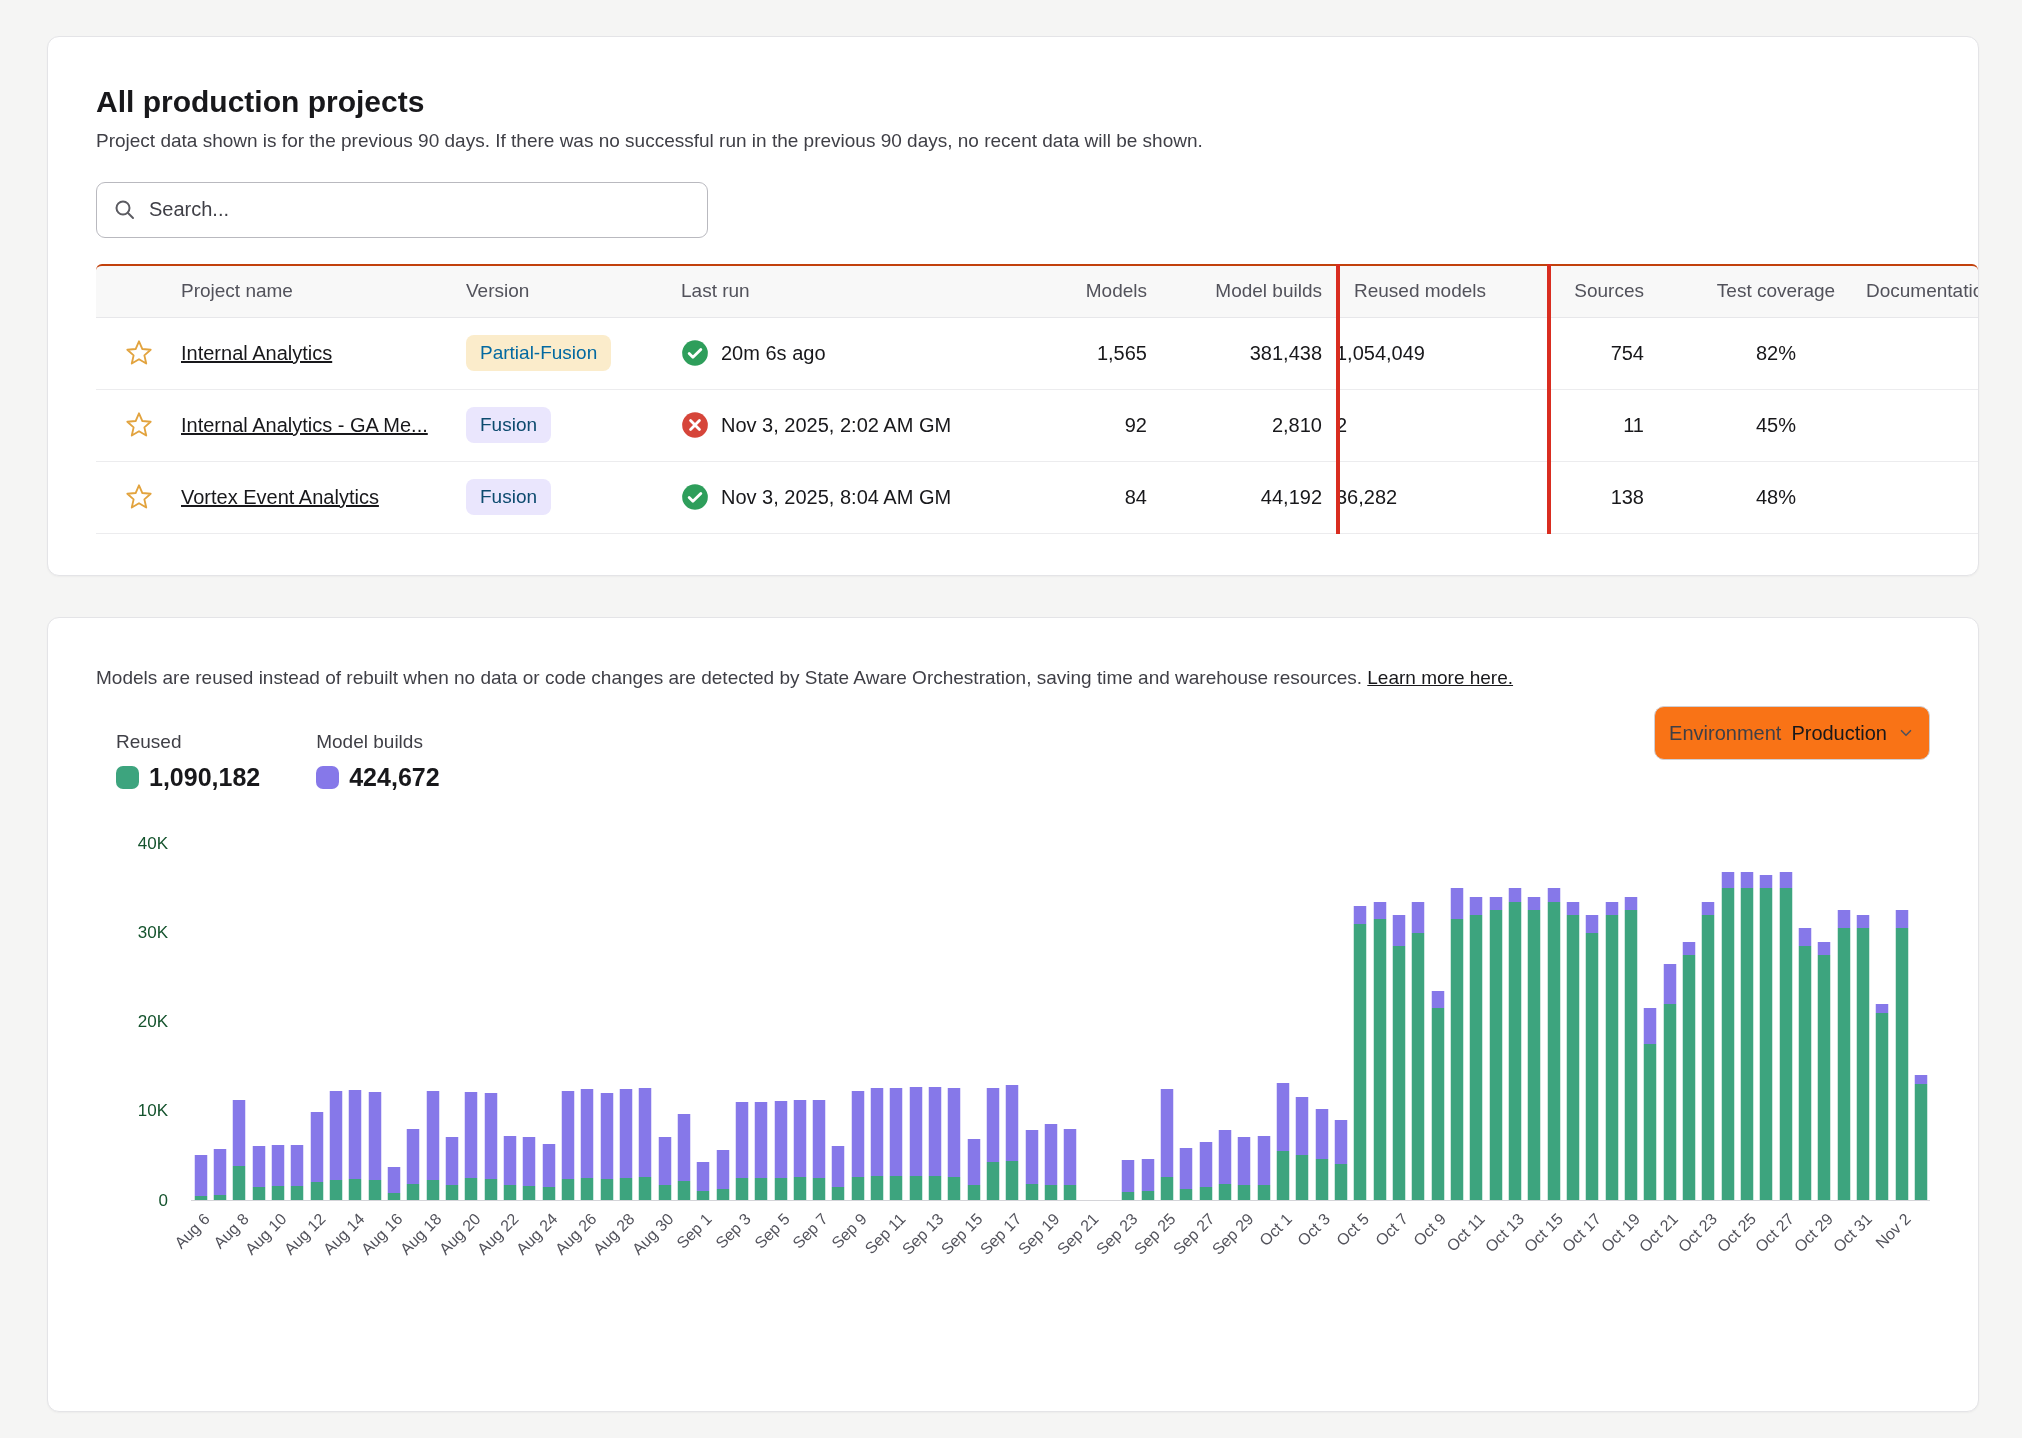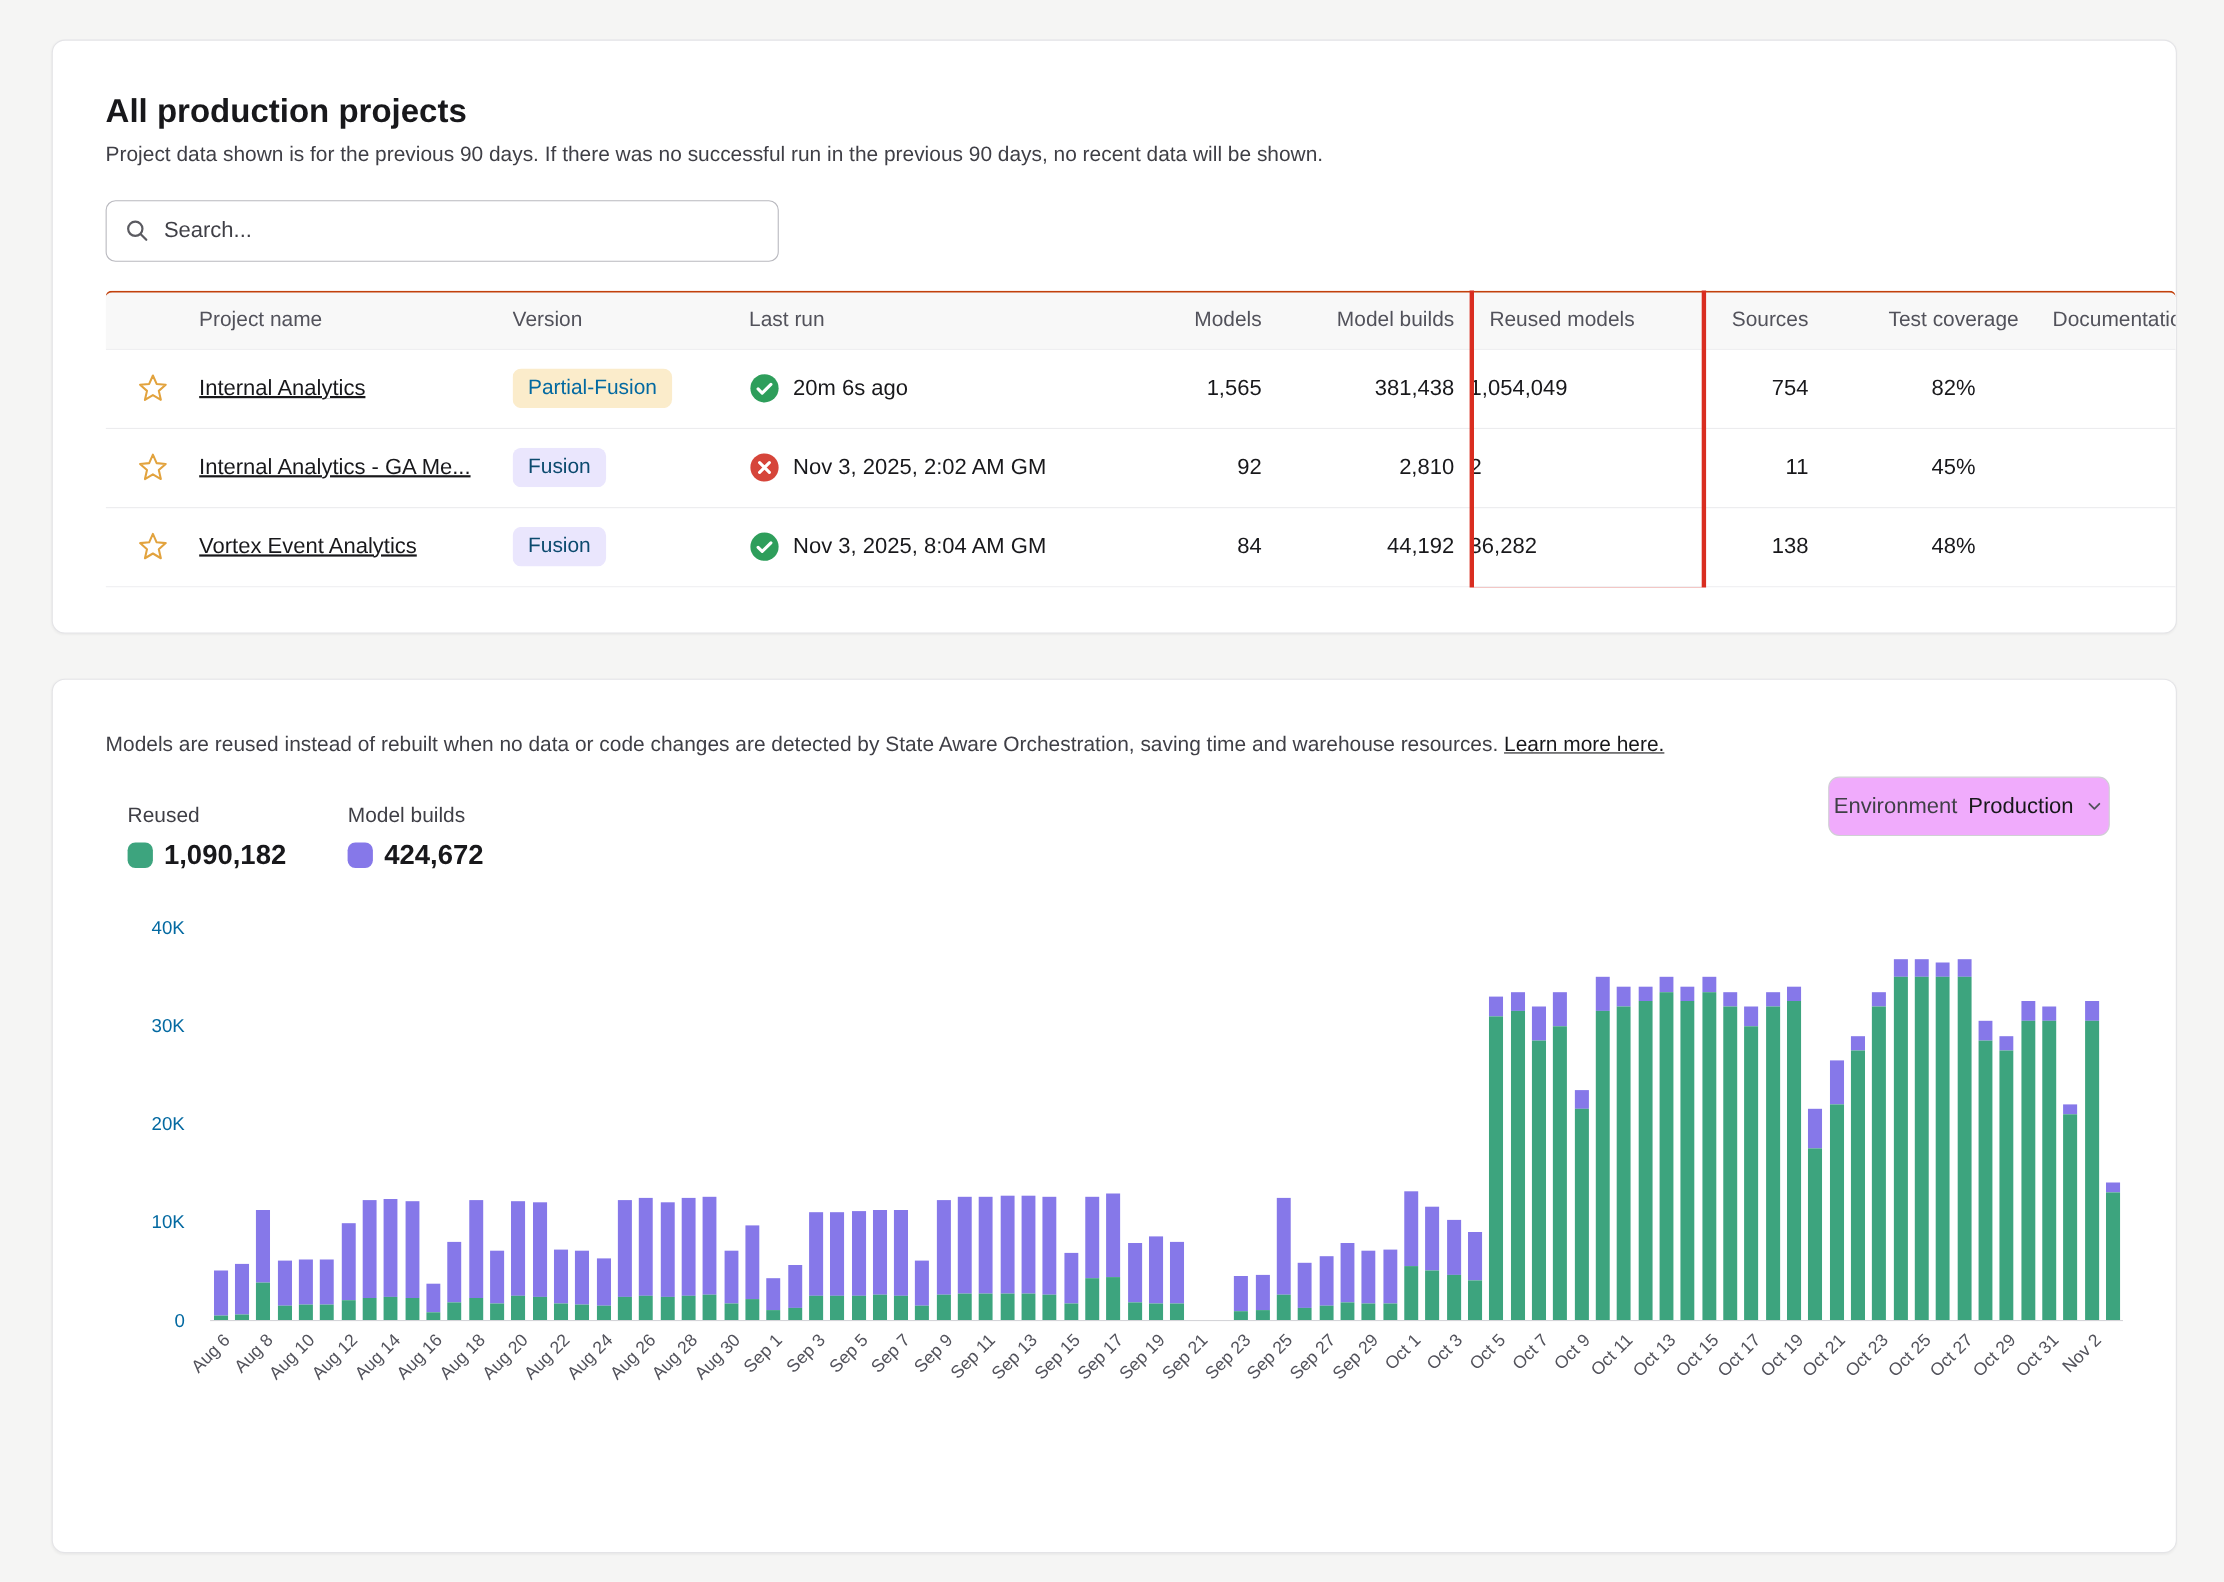--- a/index.html
+++ b/index.html
@@ -40,37 +40,37 @@
   .badge.tan { background: #fbeccb; color: #0369a1; }
   .badge.purple { background: #eae6fd; color: #0c4a6e; }
   .lastrun { display: flex; align-items: center; gap: 12px; }
   .status-icon { width: 28px; height: 28px; flex: 0 0 28px; }
 
   .annotation-box { position: absolute; left: 1240px; top: -8px; width: 215px; height: 282px;
                     border: 4px solid #d92d20; border-radius: 3px; pointer-events: none; }
 
   
   .builds-head { position: relative; padding-right: 320px; }
-  .env-select { position: absolute; right: 12px; top: 40px; height: 54px; border: 1px solid #cfcfd4;
-                border-radius: 10px; background: #f0abfc; display: flex; align-items: center;
-                gap: 10px; padding: 0 4px; cursor: pointer; }
+  .env-select { position: absolute; right: 0; top: 40px; height: 54px; border: 1px solid #cfcfd4;
+                border-radius: 10px; background: #f97316; display: flex; align-items: center;
+                gap: 10px; padding: 0 14px; cursor: pointer; }
   .env-select .env-label { font-size: 20px; color: #3f3f46; }
   .env-select .env-value { font-size: 20px; color: #18181b; font-weight: 500; }
 
   
   .legend { display: flex; gap: 56px; margin-top: 40px; padding-left: 20px; }
   .legend-item .legend-label { font-size: 19px; color: #3f3f46; margin-bottom: 10px; }
   .legend-line { display: flex; align-items: center; gap: 10px; }
   .swatch { width: 23px; height: 23px; border-radius: 7px; background: #ccc; }
   .legend-value { font-size: 25px; font-weight: 600; color: #18181b; }
 
   
   .chart { position: relative; margin-top: 52px; height: 357px; padding-left: 95px; }
   .ytick { position: absolute; left: 0; width: 72px; text-align: right; font-size: 17px;
-           color: #0369a1; transform: translateY(50%); }
+           color: #14532d; transform: translateY(50%); }
   .plot { position: relative; height: 100%; display: flex; align-items: stretch;
           border-bottom: 1px solid #d4d4d8; }
   .slot { flex: 1; position: relative; height: 100%; }
   .bar { position: absolute; bottom: 0; left: 50%; transform: translateX(-50%); width: 13px;
          height: 100%; display: flex; flex-direction: column; justify-content: flex-end;
          border-radius: 3px 3px 0 0; overflow: hidden; }
   .seg { width: 100%; }
   .xlabel { position: absolute; top: calc(100% + 10px); right: 50%; transform: rotate(-45deg);
             transform-origin: top right; white-space: nowrap; font-size: 16px; color: #52525b; }
 </style>

